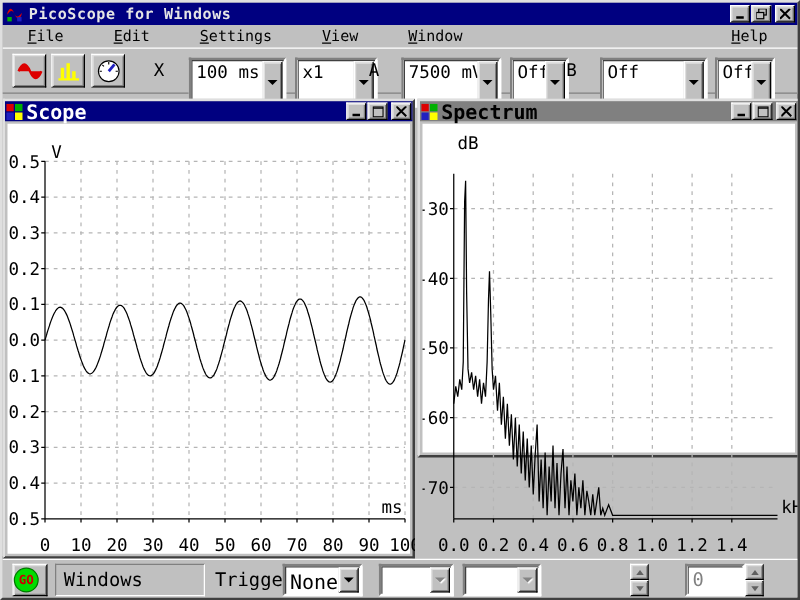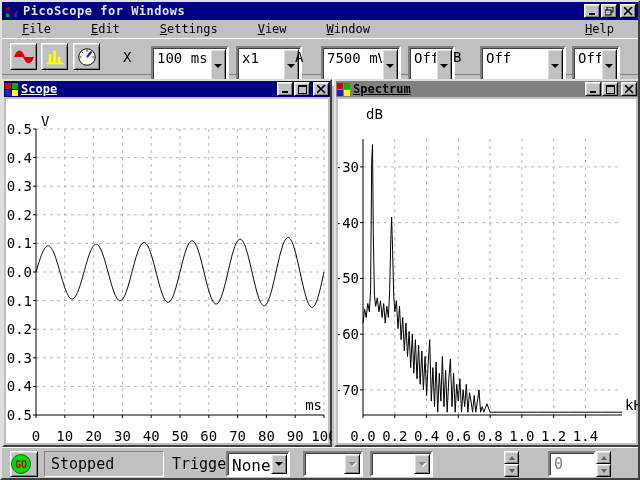--- a/index.html
+++ b/index.html
@@ -41,21 +41,21 @@
     display:flex;align-items:center;justify-content:center;box-sizing:border-box;}
   .tri{width:0;height:0;border-left:4px solid transparent;border-right:4px solid transparent;
     border-top:4px solid #000;}
   .tri.dis{border-top-color:#848484;filter:drop-shadow(1px 1px 0 #fff);}
   
   .childwin{position:absolute;background:#c0c0c0;
     border:2px solid;border-color:#dfdfdf #404040 #404040 #dfdfdf;box-sizing:border-box;}
   .child-titlebar{height:16px;display:flex;align-items:center;position:relative;}
   .child-titlebar.active{background:#000080;color:#fff;}
   .child-titlebar.inactive{background:#808080;color:#000;}
-  .child-titlebar .ctitle{font-size:12px;font-weight:bold;margin-left:2px;text-decoration:underline;}
+  .child-titlebar .ctitle{font-size:16px;font-weight:bold;margin-left:2px;}
   .cicon{width:14px;height:13px;margin-left:1px;flex:0 0 auto;}
   .cbtns{position:absolute;right:1px;top:1px;display:flex;}
   .child-content{position:absolute;left:2px;right:2px;top:18px;bottom:2px;background:#fff;}
   svg text{font-family:"DejaVu Sans Mono",monospace;}
   
   .statusbar{position:absolute;left:0;top:445px;width:636px;height:31px;background:#c0c0c0;
     border-top:1px solid #ffffff;}
   .gobtn{position:absolute;left:8px;top:3px;width:28px;height:26px;background:#c0c0c0;
     border:1px solid;border-color:#ffffff #000000 #000000 #ffffff;
     box-shadow:inset 1px 1px 0 #dfdfdf, inset -1px -1px 0 #808080;box-sizing:border-box;
@@ -288,21 +288,21 @@
           <text x="26" y="321" font-size="14" text-anchor="end">-0.5</text>
           <line x1="30" y1="30" x2="30" y2="316" stroke="#000000" stroke-width="1"></line>
           <line x1="30" y1="316" x2="318" y2="316" stroke="#000000" stroke-width="1"></line>
           <text x="35" y="27" font-size="14">V</text>
           <text x="316" y="311" font-size="14" text-anchor="end">ms</text>
           <polyline points="30.0,173.0 30.6,171.1 31.2,169.1 31.7,167.2 32.3,165.3 32.9,163.5 33.5,161.7 34.0,160.0 34.6,158.3 35.2,156.7 35.8,155.2 36.3,153.9 36.9,152.6 37.5,151.4 38.1,150.4 38.6,149.4 39.2,148.7 39.8,148.0 40.4,147.5 40.9,147.1 41.5,146.9 42.1,146.8 42.7,146.9 43.2,147.1 43.8,147.5 44.4,148.0 45.0,148.7 45.6,149.5 46.1,150.4 46.7,151.5 47.3,152.7 47.9,154.0 48.4,155.4 49.0,157.0 49.6,158.6 50.2,160.3 50.7,162.0 51.3,163.9 51.9,165.8 52.5,167.7 53.0,169.7 53.6,171.7 54.2,173.7 54.8,175.7 55.3,177.7 55.9,179.6 56.5,181.6 57.1,183.4 57.6,185.3 58.2,187.0 58.8,188.7 59.4,190.3 60.0,191.8 60.5,193.2 61.1,194.5 61.7,195.7 62.3,196.7 62.8,197.6 63.4,198.4 64.0,199.0 64.6,199.5 65.1,199.8 65.7,200.0 66.3,200.0 66.9,199.8 67.4,199.6 68.0,199.1 68.6,198.5 69.2,197.8 69.7,196.9 70.3,195.9 70.9,194.8 71.5,193.5 72.0,192.1 72.6,190.6 73.2,189.0 73.8,187.3 74.4,185.5 74.9,183.7 75.5,181.8 76.1,179.8 76.7,177.8 77.2,175.7 77.8,173.7 78.4,171.6 79.0,169.6 79.5,167.5 80.1,165.5 80.7,163.5 81.3,161.6 81.8,159.7 82.4,157.9 83.0,156.2 83.6,154.6 84.1,153.1 84.7,151.7 85.3,150.4 85.9,149.3 86.4,148.2 87.0,147.4 87.6,146.6 88.2,146.0 88.8,145.6 89.3,145.3 89.9,145.2 90.5,145.2 91.1,145.4 91.6,145.8 92.2,146.3 92.8,146.9 93.4,147.7 93.9,148.7 94.5,149.8 95.1,151.0 95.7,152.3 96.2,153.8 96.8,155.4 97.4,157.1 98.0,158.8 98.5,160.7 99.1,162.6 99.7,164.6 100.3,166.7 100.8,168.8 101.4,170.9 102.0,173.0 102.6,175.1 103.2,177.2 103.7,179.3 104.3,181.4 104.9,183.4 105.5,185.4 106.0,187.3 106.6,189.1 107.2,190.8 107.8,192.5 108.3,194.0 108.9,195.4 109.5,196.7 110.1,197.8 110.6,198.8 111.2,199.7 111.8,200.4 112.4,201.0 112.9,201.3 113.5,201.6 114.1,201.7 114.7,201.6 115.2,201.3 115.8,200.9 116.4,200.3 117.0,199.6 117.6,198.7 118.1,197.7 118.7,196.5 119.3,195.2 119.9,193.8 120.4,192.2 121.0,190.6 121.6,188.8 122.2,186.9 122.7,185.0 123.3,183.0 123.9,180.9 124.5,178.8 125.0,176.6 125.6,174.5 126.2,172.3 126.8,170.1 127.3,167.9 127.9,165.8 128.5,163.6 129.1,161.6 129.6,159.6 130.2,157.7 130.8,155.8 131.4,154.1 132.0,152.4 132.5,150.9 133.1,149.5 133.7,148.2 134.3,147.1 134.8,146.1 135.4,145.3 136.0,144.6 136.6,144.1 137.1,143.7 137.7,143.5 138.3,143.5 138.9,143.7 139.4,144.0 140.0,144.5 140.6,145.1 141.2,145.9 141.7,146.9 142.3,148.0 142.9,149.2 143.5,150.6 144.0,152.1 144.6,153.8 145.2,155.5 145.8,157.4 146.4,159.3 146.9,161.3 147.5,163.4 148.1,165.6 148.7,167.8 149.2,170.0 149.8,172.2 150.4,174.5 151.0,176.8 151.5,179.0 152.1,181.2 152.7,183.3 153.3,185.4 153.8,187.5 154.4,189.4 155.0,191.3 155.6,193.0 156.1,194.7 156.7,196.2 157.3,197.6 157.9,198.9 158.4,200.0 159.0,201.0 159.6,201.8 160.2,202.4 160.8,202.9 161.3,203.2 161.9,203.3 162.5,203.3 163.1,203.1 163.6,202.7 164.2,202.1 164.8,201.4 165.4,200.5 165.9,199.5 166.5,198.3 167.1,197.0 167.7,195.5 168.2,193.9 168.8,192.2 169.4,190.3 170.0,188.4 170.5,186.4 171.1,184.3 171.7,182.1 172.3,179.9 172.8,177.6 173.4,175.3 174.0,173.0 174.6,170.7 175.2,168.4 175.7,166.1 176.3,163.8 176.9,161.6 177.5,159.5 178.0,157.4 178.6,155.5 179.2,153.6 179.8,151.8 180.3,150.2 180.9,148.6 181.5,147.2 182.1,146.0 182.6,144.9 183.2,144.0 183.8,143.2 184.4,142.6 184.9,142.2 185.5,141.9 186.1,141.8 186.7,141.9 187.2,142.2 187.8,142.7 188.4,143.3 189.0,144.1 189.6,145.0 190.1,146.2 190.7,147.4 191.3,148.8 191.9,150.4 192.4,152.1 193.0,153.9 193.6,155.8 194.2,157.9 194.7,160.0 195.3,162.1 195.9,164.4 196.5,166.7 197.0,169.0 197.6,171.4 198.2,173.8 198.8,176.2 199.3,178.5 199.9,180.9 200.5,183.2 201.1,185.4 201.6,187.6 202.2,189.7 202.8,191.7 203.4,193.6 204.0,195.3 204.5,197.0 205.1,198.5 205.7,199.9 206.3,201.1 206.8,202.2 207.4,203.1 208.0,203.8 208.6,204.4 209.1,204.8 209.7,205.0 210.3,205.0 210.9,204.8 211.4,204.5 212.0,204.0 212.6,203.3 213.2,202.4 213.7,201.3 214.3,200.1 214.9,198.8 215.5,197.3 216.0,195.6 216.6,193.9 217.2,192.0 217.8,189.9 218.4,187.8 218.9,185.6 219.5,183.4 220.1,181.0 220.7,178.7 221.2,176.3 221.8,173.8 222.4,171.4 223.0,168.9 223.5,166.5 224.1,164.1 224.7,161.8 225.3,159.5 225.8,157.3 226.4,155.2 227.0,153.2 227.6,151.3 228.1,149.5 228.7,147.8 229.3,146.3 229.9,145.0 230.4,143.8 231.0,142.7 231.6,141.9 232.2,141.2 232.8,140.6 233.3,140.3 233.9,140.2 234.5,140.2 235.1,140.4 235.6,140.9 236.2,141.5 236.8,142.2 237.4,143.2 237.9,144.3 238.5,145.6 239.1,147.0 239.7,148.6 240.2,150.4 240.8,152.2 241.4,154.2 242.0,156.3 242.5,158.5 243.1,160.8 243.7,163.1 244.3,165.6 244.8,168.0 245.4,170.5 246.0,173.0 246.6,175.5 247.2,178.0 247.7,180.5 248.3,182.9 248.9,185.3 249.5,187.6 250.0,189.8 250.6,192.0 251.2,194.0 251.8,195.9 252.3,197.7 252.9,199.3 253.5,200.8 254.1,202.2 254.6,203.4 255.2,204.4 255.8,205.2 256.4,205.8 256.9,206.3 257.5,206.6 258.1,206.7 258.7,206.6 259.2,206.3 259.8,205.8 260.4,205.1 261.0,204.2 261.6,203.2 262.1,202.0 262.7,200.6 263.3,199.1 263.9,197.4 264.4,195.6 265.0,193.6 265.6,191.5 266.2,189.4 266.7,187.1 267.3,184.7 267.9,182.3 268.5,179.8 269.0,177.3 269.6,174.7 270.2,172.1 270.8,169.6 271.3,167.0 271.9,164.5 272.5,162.0 273.1,159.6 273.6,157.3 274.2,155.0 274.8,152.9 275.4,150.8 276.0,148.9 276.5,147.1 277.1,145.5 277.7,144.0 278.3,142.7 278.8,141.5 279.4,140.6 280.0,139.8 280.6,139.2 281.1,138.8 281.7,138.5 282.3,138.5 282.9,138.7 283.4,139.1 284.0,139.6 284.6,140.4 285.2,141.3 285.7,142.4 286.3,143.7 286.9,145.2 287.5,146.8 288.0,148.6 288.6,150.5 289.2,152.6 289.8,154.7 290.4,157.0 290.9,159.4 291.5,161.8 292.1,164.3 292.7,166.9 293.2,169.5 293.8,172.1 294.4,174.8 295.0,177.4 295.5,180.0 296.1,182.6 296.7,185.1 297.3,187.5 297.8,189.9 298.4,192.2 299.0,194.3 299.6,196.4 300.1,198.3 300.7,200.1 301.3,201.7 301.9,203.2 302.4,204.5 303.0,205.6 303.6,206.5 304.2,207.3 304.8,207.8 305.3,208.2 305.9,208.3 306.5,208.3 307.1,208.0 307.6,207.6 308.2,206.9 308.8,206.1 309.4,205.1 309.9,203.9 310.5,202.5 311.1,200.9 311.7,199.2 312.2,197.3 312.8,195.3 313.4,193.2 314.0,190.9 314.5,188.6 315.1,186.1 315.7,183.6 316.3,181.0 316.8,178.4 317.4,175.7 318.0,173.0" fill="none" stroke="#000000" stroke-width="1"></polyline>
         </svg>
     </div>
   </div>
 
-  <div class="childwin" style="left:332px;top:77px;width:306px;height:368px">
+  <div class="childwin" style="left:332px;top:77px;width:306px;height:287px">
     <div class="child-titlebar inactive">
       <svg class="cicon" viewBox="0 0 14 13">
         <rect x="0" y="0" width="6" height="6" fill="#dd0000"></rect>
           <rect x="7" y="0" width="6" height="6" fill="#00b000"></rect>
         <rect x="0" y="7" width="6" height="6" fill="#2020c0"></rect>
           <rect x="7" y="7" width="6" height="6" fill="#ffff00"></rect>
       </svg>
       <span class="ctitle">Spectrum</span>
       <div class="cbtns">
         <div class="wbtn">
@@ -371,21 +371,21 @@
         </svg>
     </div>
   </div>
 
   <div class="statusbar">
     <div class="gobtn">
       <div class="gocircle">
         <span class="gotext">GO</span>
       </div>
     </div>
-    <div class="statusfield">Stopped</div>
+    <div class="statusfield">Windows</div>
     <span class="sb-label" style="left:170px">Trigger</span>
     <div class="sb-combo" style="left:224px;width:64px">
       <span class="combo-text">None</span>
       <span class="combo-arrow">
           <i class="tri"></i>
         </span>
     </div>
     <div class="sb-combo" style="left:301px;width:60px">
       <span class="combo-text"></span>
       <span class="combo-arrow">

